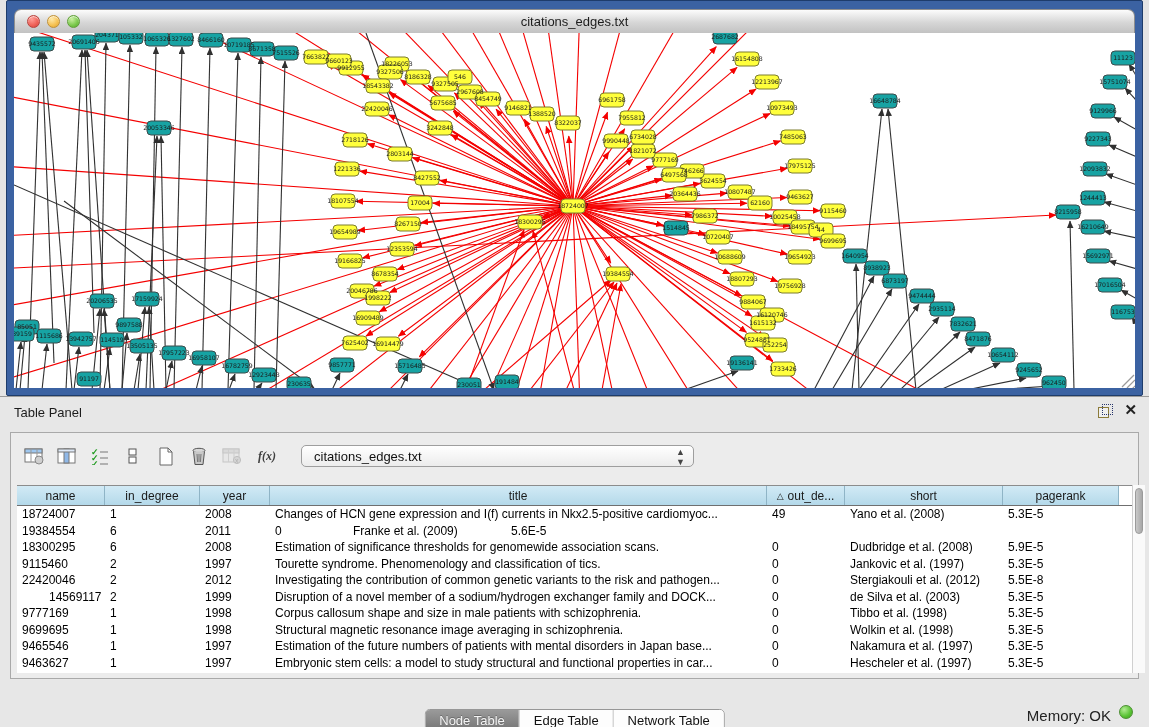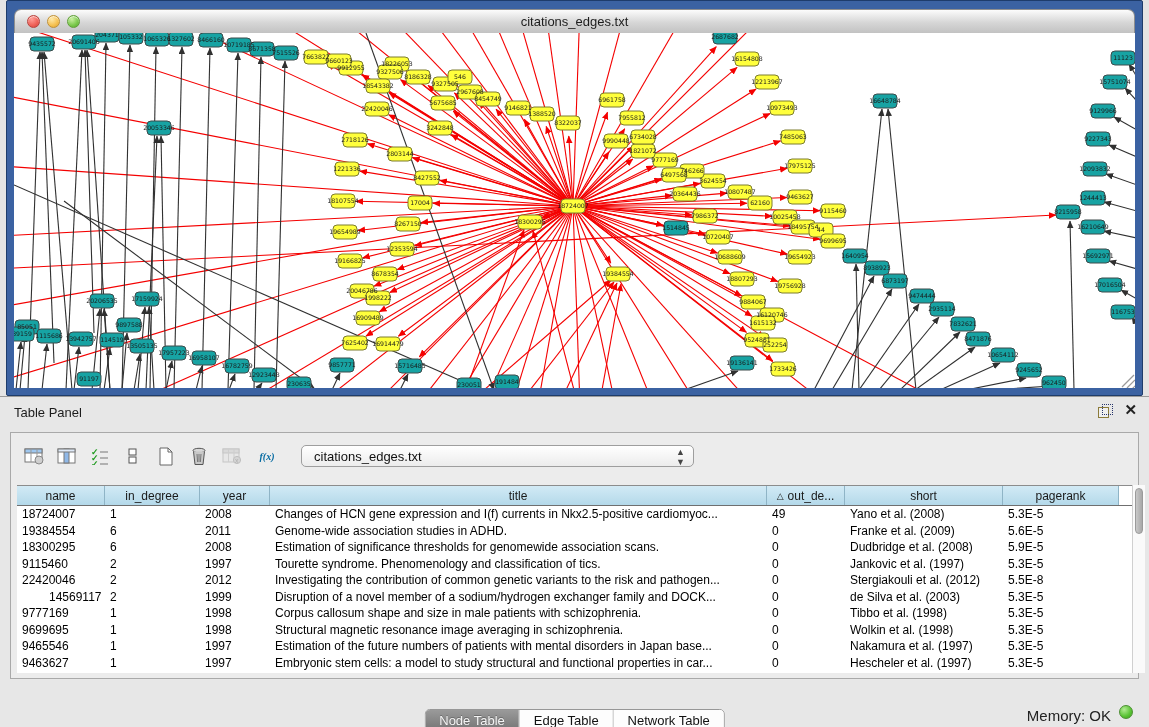--- a/index.html
+++ b/index.html
@@ -31,21 +31,21 @@
   #panel-float{position:absolute;right:36px;top:7px;width:15px;height:14px;cursor:pointer;}
   #panel-float .sq1{position:absolute;left:0;bottom:0;width:9px;height:9px;border:1px solid #8c7b3a;background:#efefef;}
   #panel-float .sq2{position:absolute;right:0;top:0;width:9px;height:9px;border:1px dotted #27356b;}
   #panel-close{position:absolute;right:12px;top:4px;font-size:15px;font-weight:bold;color:#222;cursor:pointer;}
   #browser{position:absolute;left:10px;top:35px;width:1129px;height:247px;
     background:#ececec;border:1px solid #a9a9a9;box-sizing:border-box;}
   
   #browser-toolbar{position:absolute;left:8px;top:6px;right:8px;height:34px;display:flex;align-items:center;}
   .tool-btn{width:30px;height:28px;display:flex;align-items:center;justify-content:center;margin-right:3px;border-radius:3px;}
   .tool-btn svg{display:block;}
-  #fx-btn{font-size:10px;font-style:italic;font-family:"Liberation Serif",serif;color:#0369a1;font-weight:bold;width:34px;}
+  #fx-btn{font-size:12px;font-style:italic;font-family:"Liberation Serif",serif;color:#404040;font-weight:bold;width:34px;}
   #table-dropdown{margin-left:14px;width:393px;height:22px;border:1px solid #9e9e9e;border-radius:5px;
     background:linear-gradient(#ffffff,#ececec);display:flex;align-items:center;box-sizing:border-box;
     font-size:13px;color:#111;padding-left:12px;position:relative;cursor:pointer;}
   #dropdown-arrows{position:absolute;right:8px;top:1px;font-size:9px;line-height:10px;color:#444;text-align:center;}
   
   #grid{position:absolute;left:6px;top:52px;width:1115px;height:188px;background:#ffffff;}
   .hrow{display:flex;height:21px;border-top:1px solid #8c8c8c;border-bottom:1px solid #6f6f6f;box-sizing:border-box;}
   .hcell{background:linear-gradient(#d2eaf5,#b4d9ea);border-right:1px solid #8fb4c6;box-sizing:border-box;
     font-size:12px;color:#1a1a1a;display:flex;align-items:center;justify-content:center;
     white-space:nowrap;overflow:hidden;cursor:pointer;}
@@ -632,21 +632,20 @@
             <div class="dcell" style="width: 70px;">2008</div>
             <div class="dcell" style="width: 497px;">Changes of HCN gene expression and I(f) currents in Nkx2.5-positive cardiomyoc...</div>
             <div class="dcell" style="width: 78px;">49</div>
             <div class="dcell center" style="width: 158px;">Yano et al. (2008)</div>
             <div class="dcell" style="width: 116px;">5.3E-5</div>
           </div>
           <div class="drow">
             <div class="dcell" style="width: 88px;">19384554</div>
             <div class="dcell" style="width: 95px;">6</div>
             <div class="dcell" style="width: 70px;">2011</div>
-            <div class="dcell" style="width: 497px;">Genome-wide association studies in ADHD.</div>
             <div class="dcell" style="width: 78px;">0</div>
             <div class="dcell center" style="width: 158px;">Franke et al. (2009)</div>
             <div class="dcell" style="width: 116px;">5.6E-5</div>
           </div>
           <div class="drow">
             <div class="dcell" style="width: 88px;">18300295</div>
             <div class="dcell" style="width: 95px;">6</div>
             <div class="dcell" style="width: 70px;">2008</div>
             <div class="dcell" style="width: 497px;">Estimation of significance thresholds for genomewide association scans.</div>
             <div class="dcell" style="width: 78px;">0</div>

